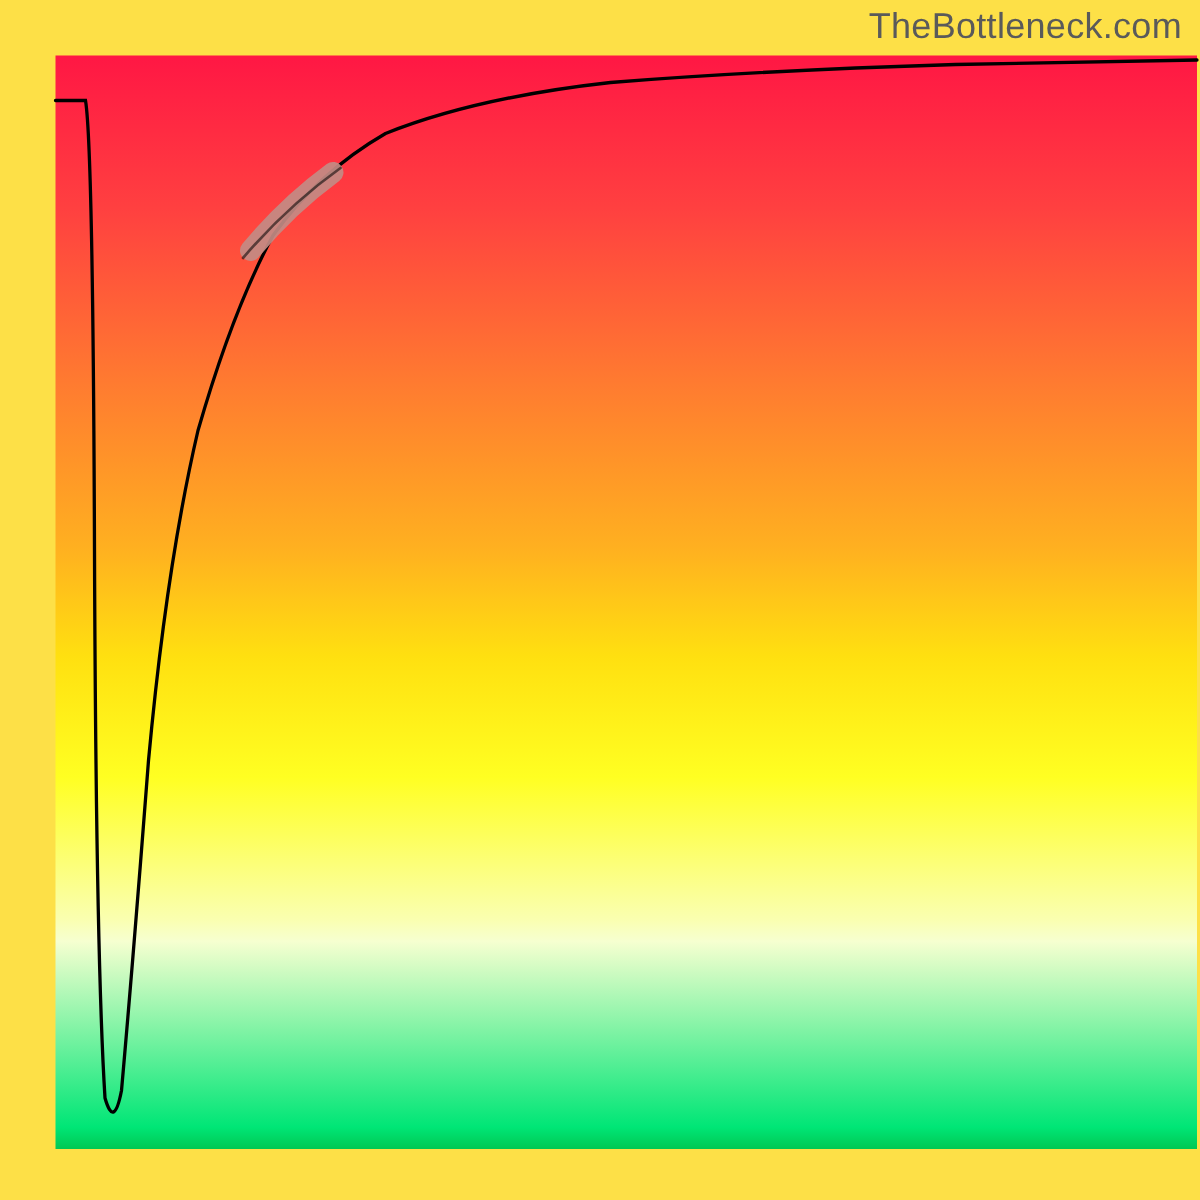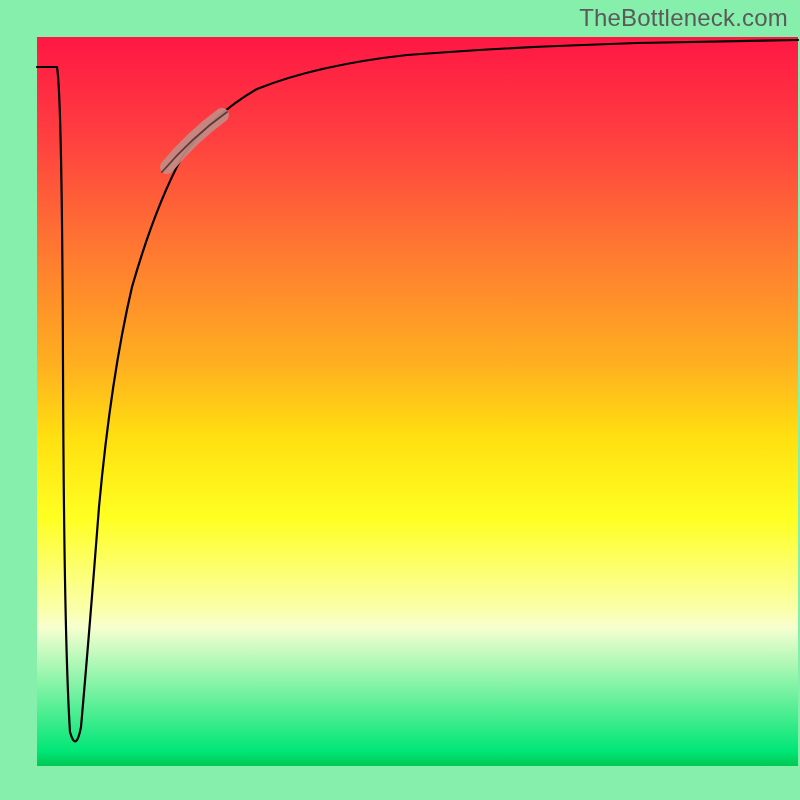--- a/index.html
+++ b/index.html
@@ -1,21 +1,21 @@
 <!DOCTYPE html>
 <html><head>
 <meta charset="utf-8">
 <style>
   * { margin: 0; padding: 0; box-sizing: border-box; }
   html, body { width: 800px; height: 800px; overflow: hidden; background: #000; }
   .outer {
     width: 800px;
     height: 800px;
     position: relative;
-    background: #86efac;
+    background: #fde047;
   }
   .watermark {
     position: absolute;
     top: 4px;
     right: 12px;
     color: #5a5a5a;
     font-family: Arial, Helvetica, sans-serif;
     font-size: 24px;
     font-weight: 400;
     letter-spacing: 0.2px;

